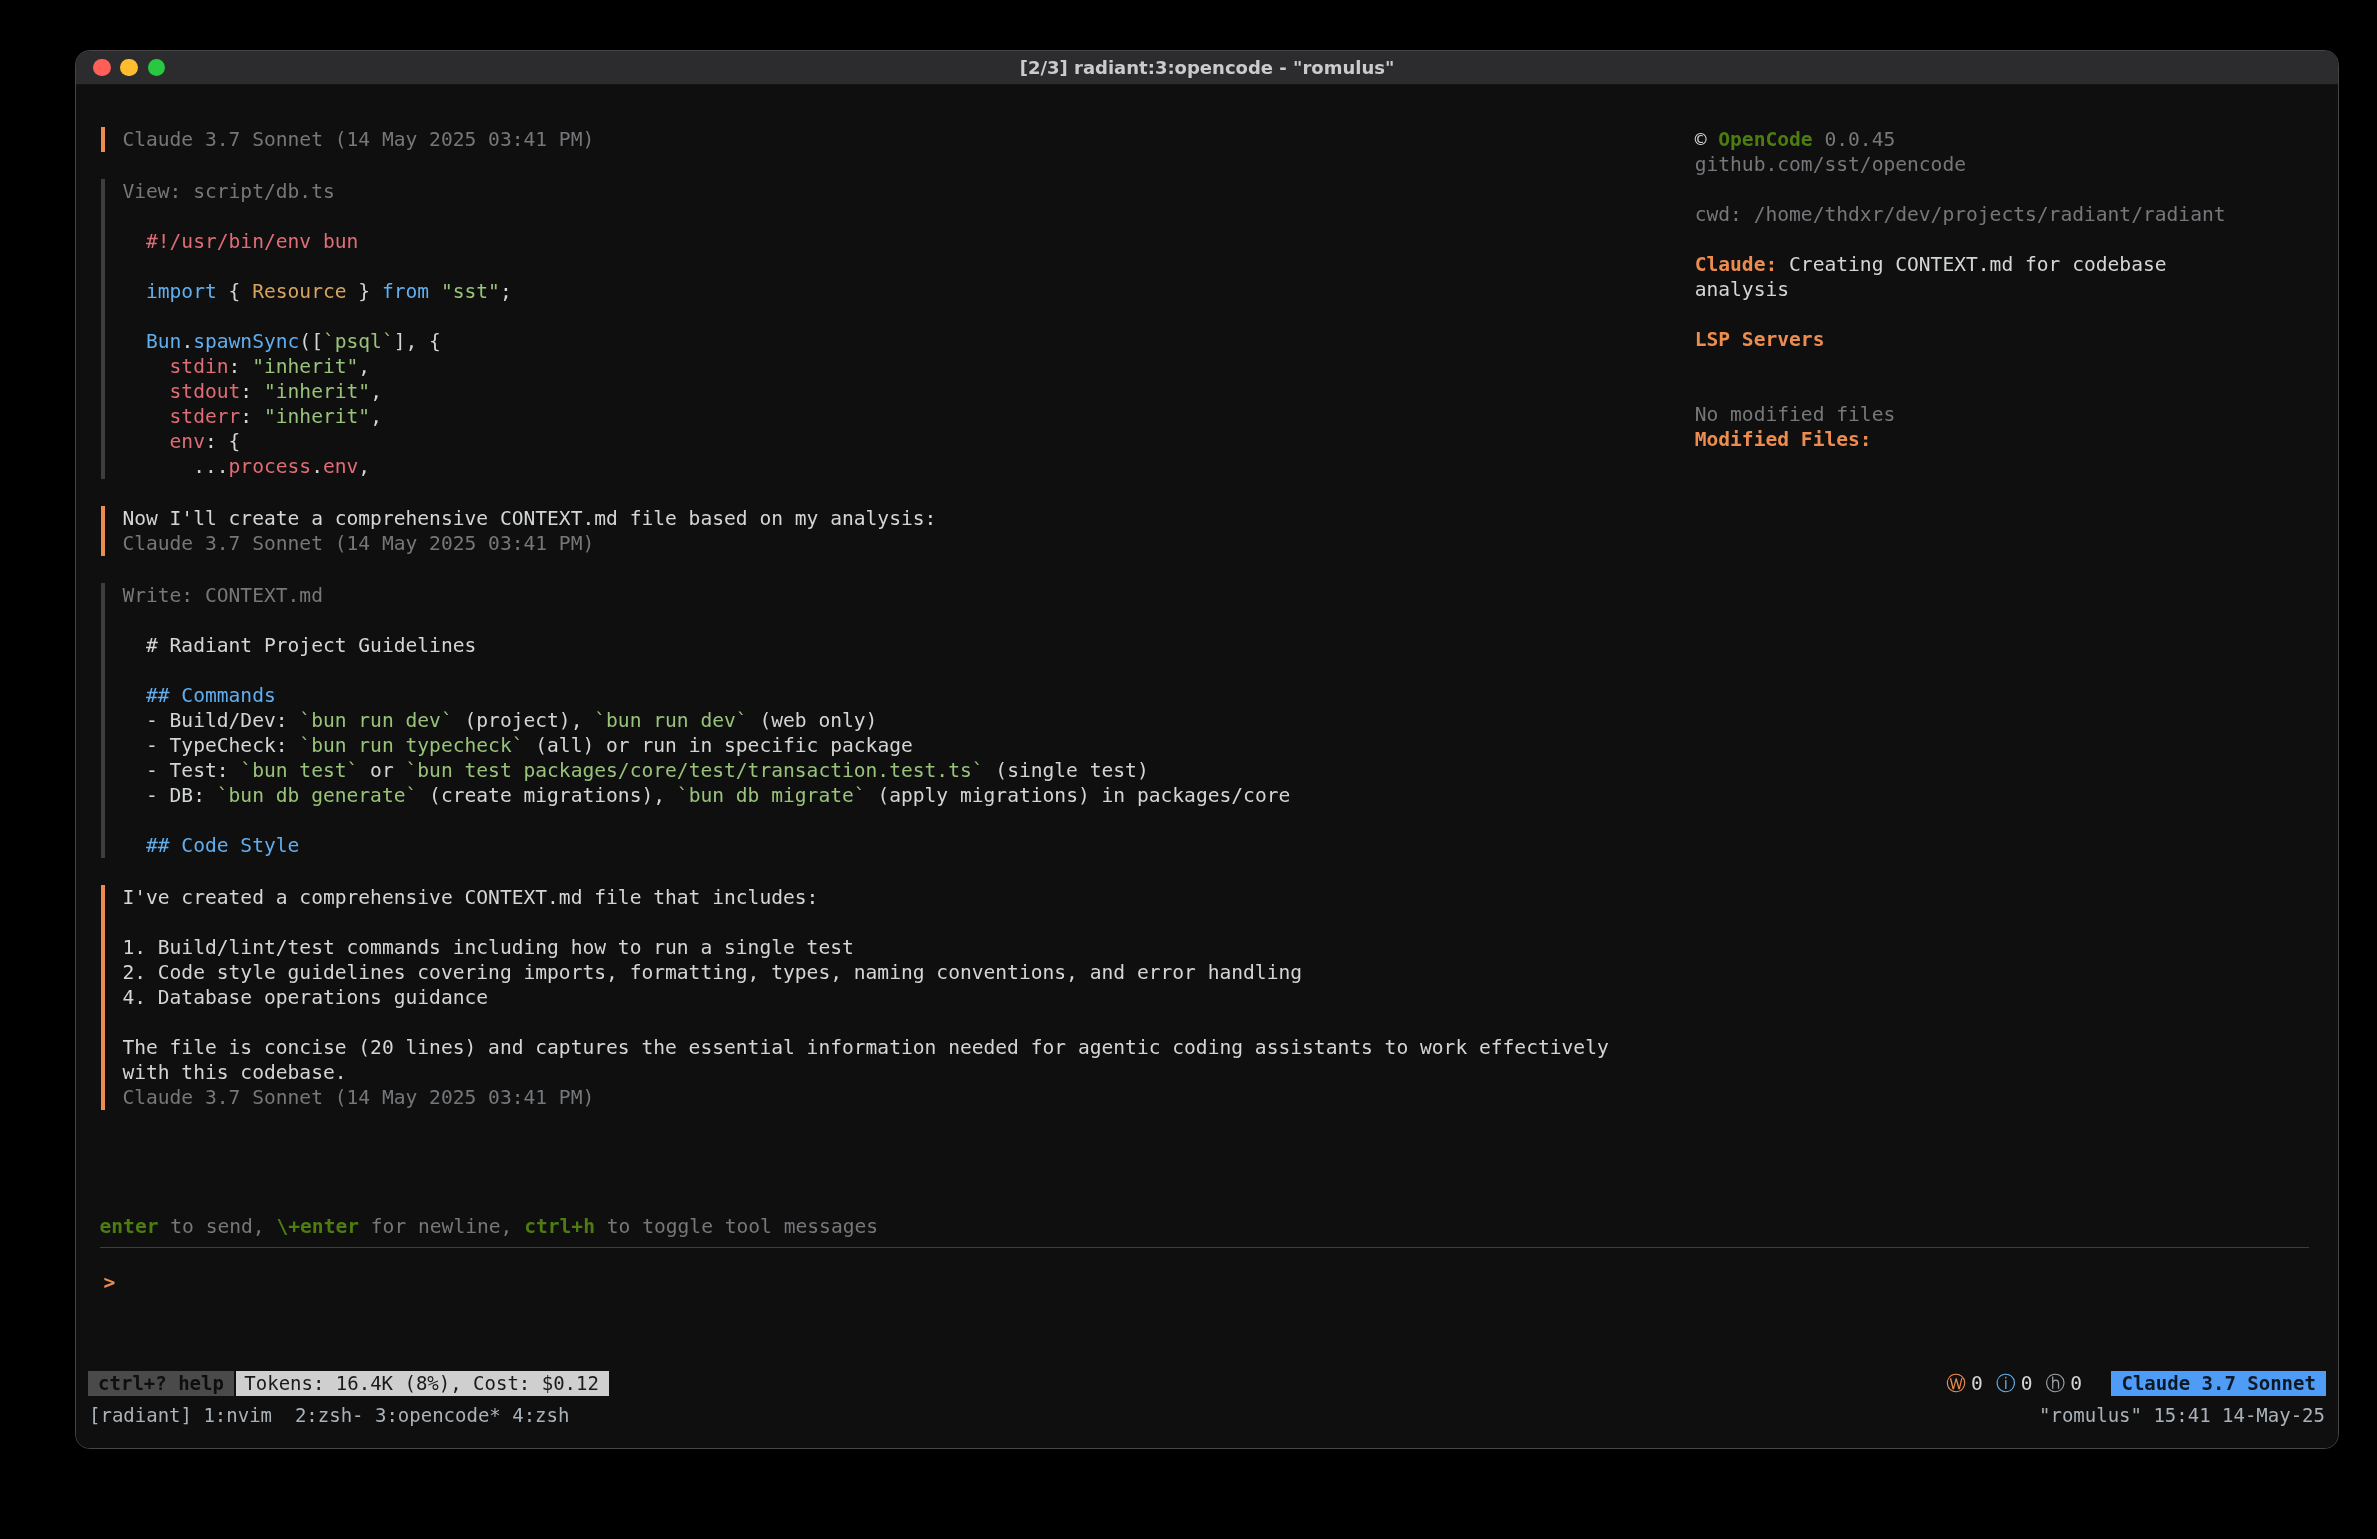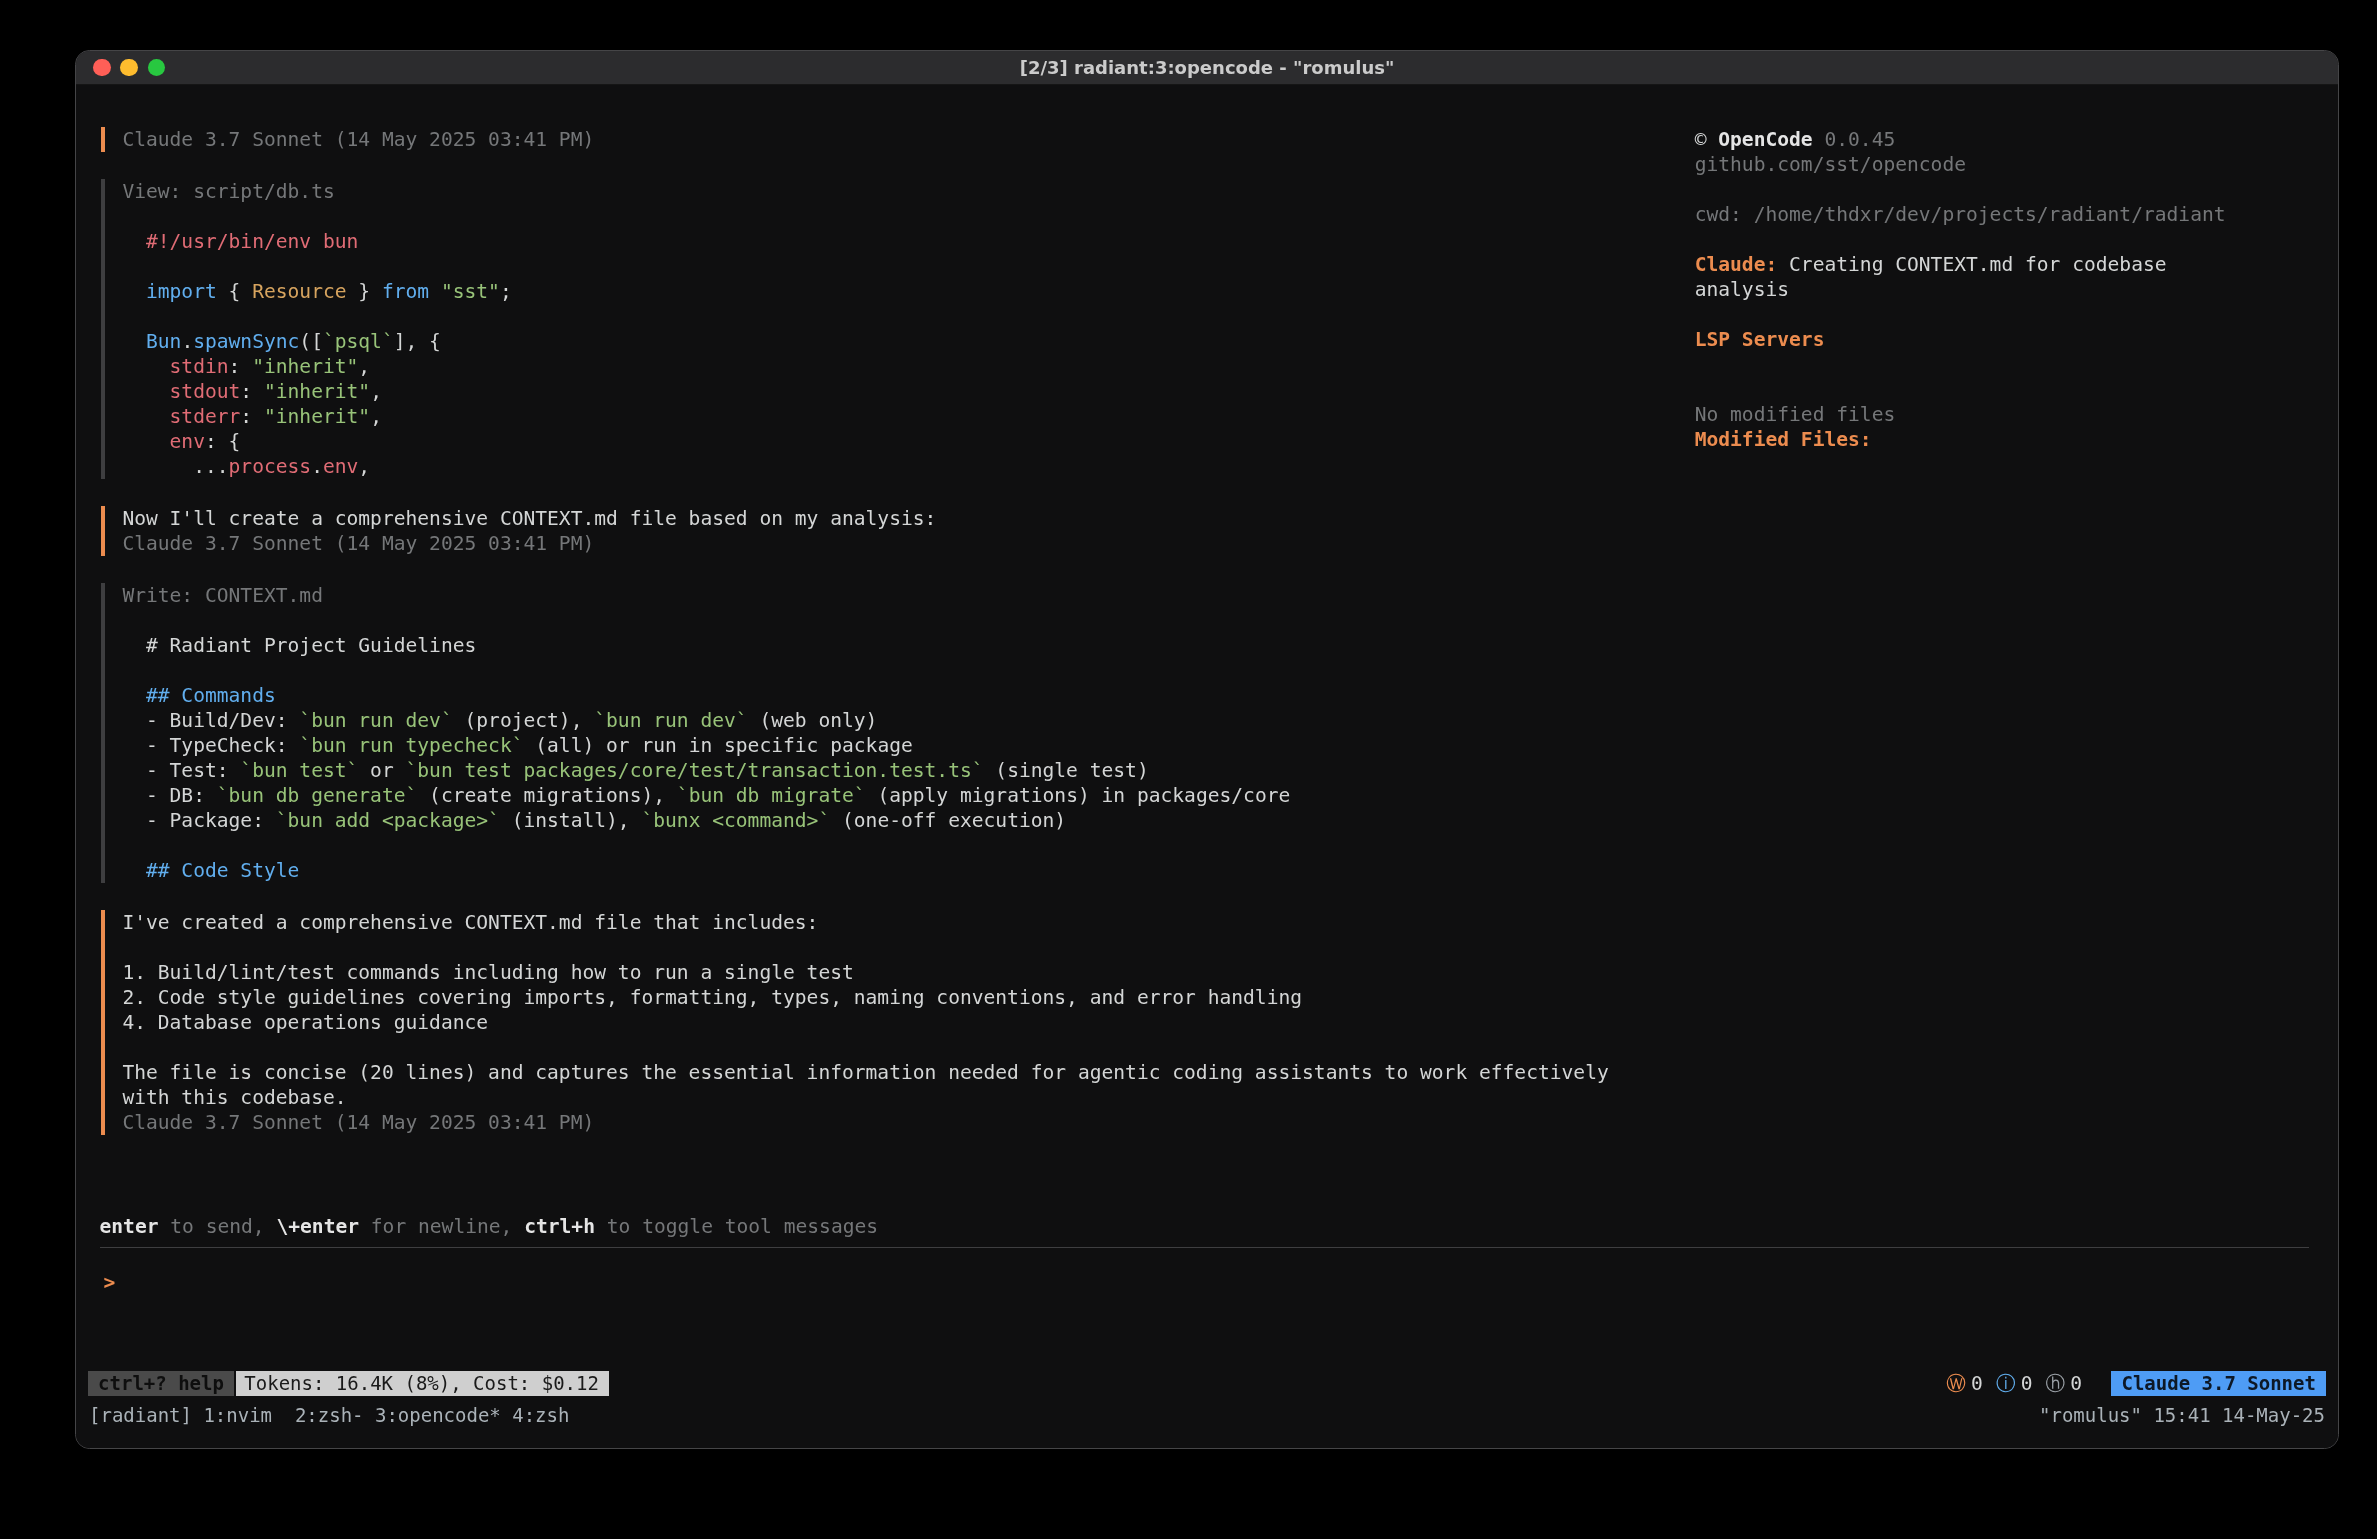--- a/index.html
+++ b/index.html
@@ -53,21 +53,21 @@
   .block.accent{border-left-color:var(--accent);}
   .line{white-space:pre;min-height:25px;}
 
   .tk-fg{color:var(--fg);}
   .tk-dim{color:var(--dim);}
   .tk-red{color:var(--red);}
   .tk-blue{color:var(--blue);}
   .tk-green{color:var(--green);}
   .tk-yellow{color:var(--yellow);}
   .tk-orange{color:var(--accent);font-weight:700;}
-  .tk-bold{color:#e5e5e5;font-weight:700;}
+  .tk-bold{color:#4d7c0f;font-weight:700;}
 
   .hint-row{margin:0 29px 7.8px 23.5px;}
   .input-box{
     margin:0 29px 0 23.5px;border-top:1.3px solid var(--border-gray);
     padding:22px 0 0 3.9px;height:119px;
   }
   .prompt{color:var(--accent);font-weight:700;}
 
   .status-bar{height:34px;flex:0 0 34px;display:flex;align-items:center;padding:0 11.7px;}
   .chip{height:25px;display:inline-flex;align-items:center;padding:0 10.4px;font-size:19px;white-space:pre;}
@@ -131,21 +131,20 @@
         <div class="block tool">
             <div class="line"><span class="tk-dim">Write: CONTEXT.md</span></div>
             <div class="line">&nbsp;</div>
             <div class="line"><span class="tk-fg">  # Radiant Project Guidelines</span></div>
             <div class="line">&nbsp;</div>
             <div class="line"><span class="tk-fg">  </span><span class="tk-blue">## Commands</span></div>
             <div class="line"><span class="tk-fg">  - Build/Dev: </span><span class="tk-green">`bun run dev`</span><span class="tk-fg"> (project), </span><span class="tk-green">`bun run dev`</span><span class="tk-fg"> (web only)</span></div>
             <div class="line"><span class="tk-fg">  - TypeCheck: </span><span class="tk-green">`bun run typecheck`</span><span class="tk-fg"> (all) or run in specific package</span></div>
             <div class="line"><span class="tk-fg">  - Test: </span><span class="tk-green">`bun test`</span><span class="tk-fg"> or </span><span class="tk-green">`bun test packages/core/test/transaction.test.ts`</span><span class="tk-fg"> (single test)</span></div>
             <div class="line"><span class="tk-fg">  - DB: </span><span class="tk-green">`bun db generate`</span><span class="tk-fg"> (create migrations), </span><span class="tk-green">`bun db migrate`</span><span class="tk-fg"> (apply migrations) in packages/core</span></div>
-            <div class="line"><span class="tk-fg">  - Package: </span><span class="tk-green">`bun add &lt;package&gt;`</span><span class="tk-fg"> (install), </span><span class="tk-green">`bunx &lt;command&gt;`</span><span class="tk-fg"> (one-off execution)</span></div>
             <div class="line">&nbsp;</div>
             <div class="line"><span class="tk-fg">  </span><span class="tk-blue">## Code Style</span></div>
           </div>
 
         <div class="block accent">
             <div class="line"><span class="tk-fg">I've created a comprehensive CONTEXT.md file that includes:</span></div>
             <div class="line">&nbsp;</div>
             <div class="line"><span class="tk-fg">1. Build/lint/test commands including how to run a single test</span></div>
             <div class="line"><span class="tk-fg">2. Code style guidelines covering imports, formatting, types, naming conventions, and error handling</span></div>
             <div class="line"><span class="tk-fg">4. Database operations guidance</span></div>

